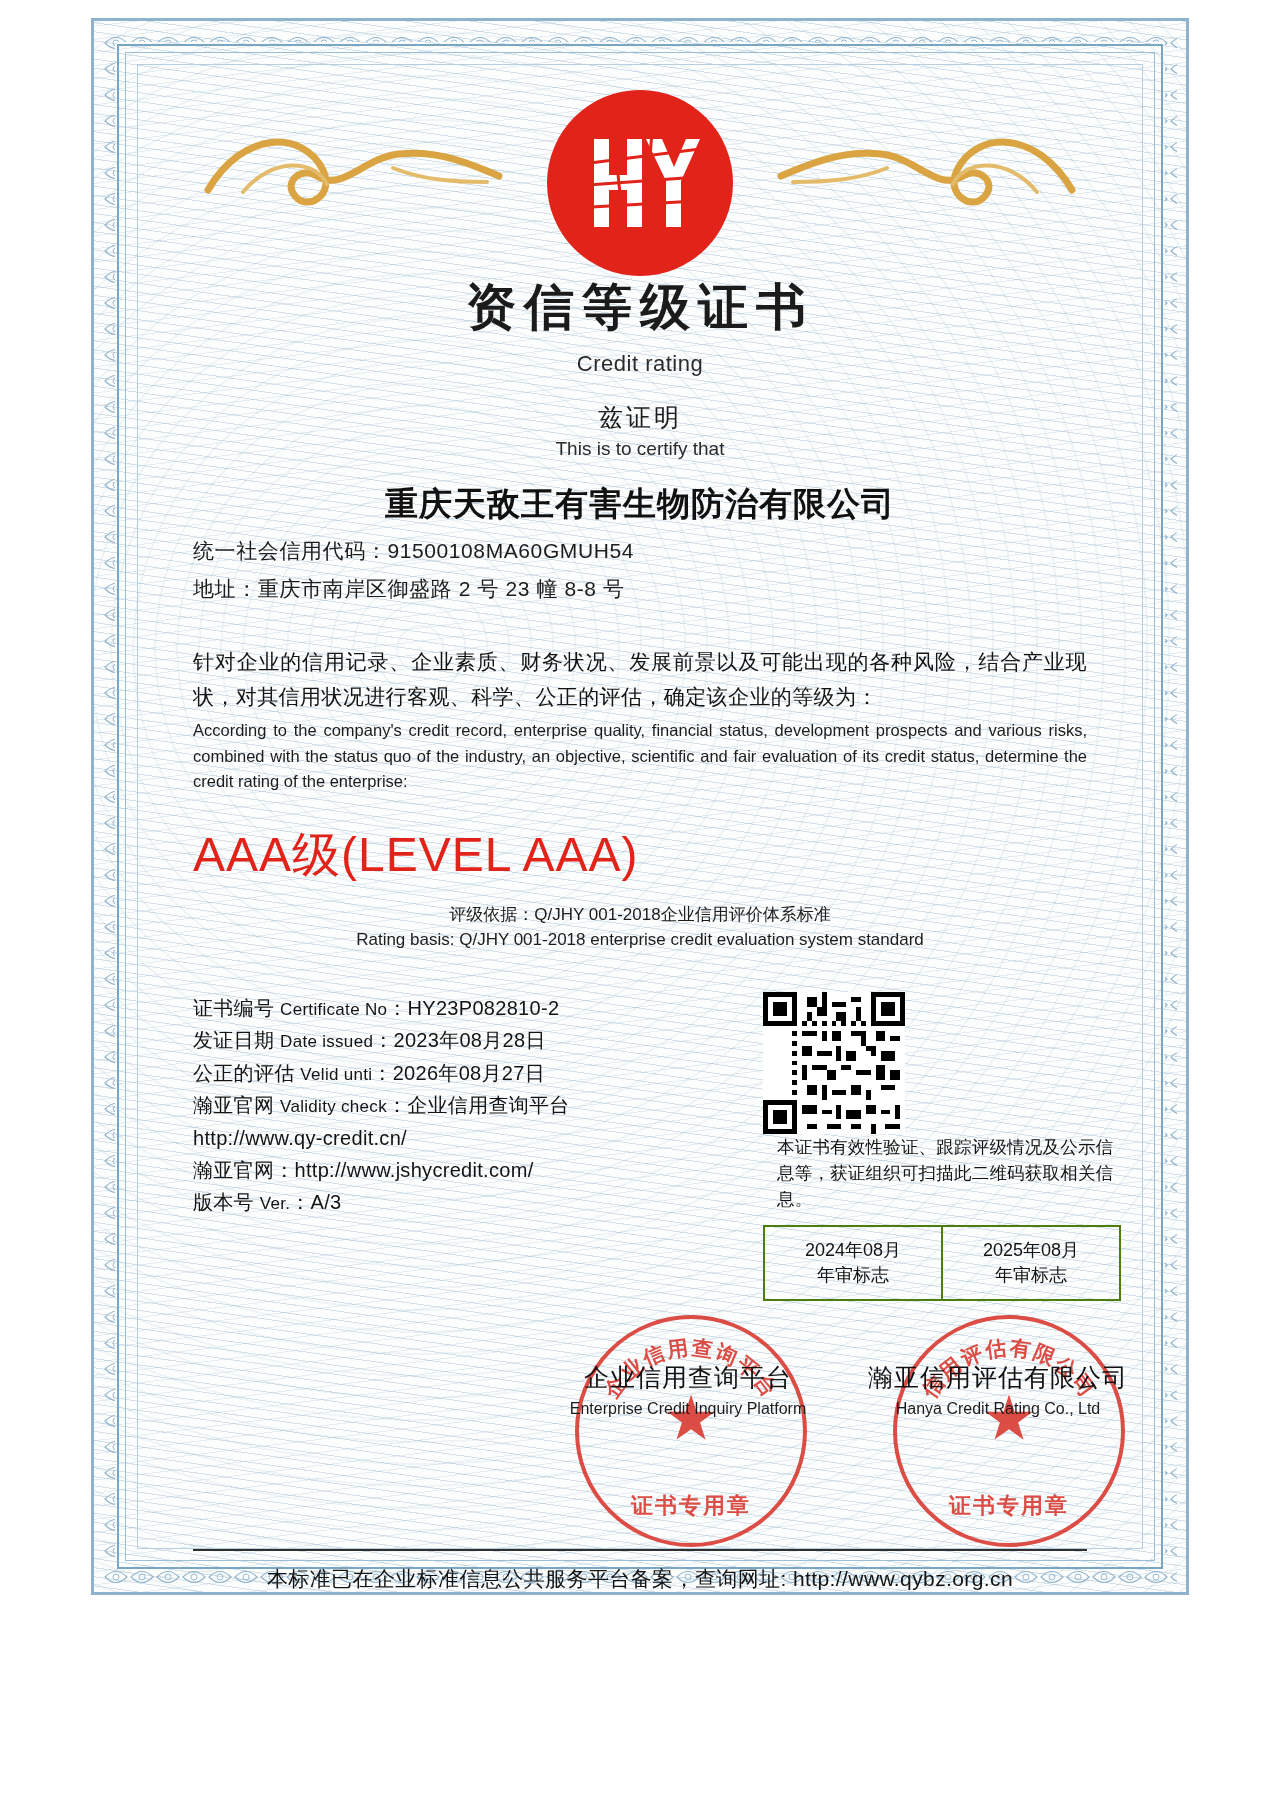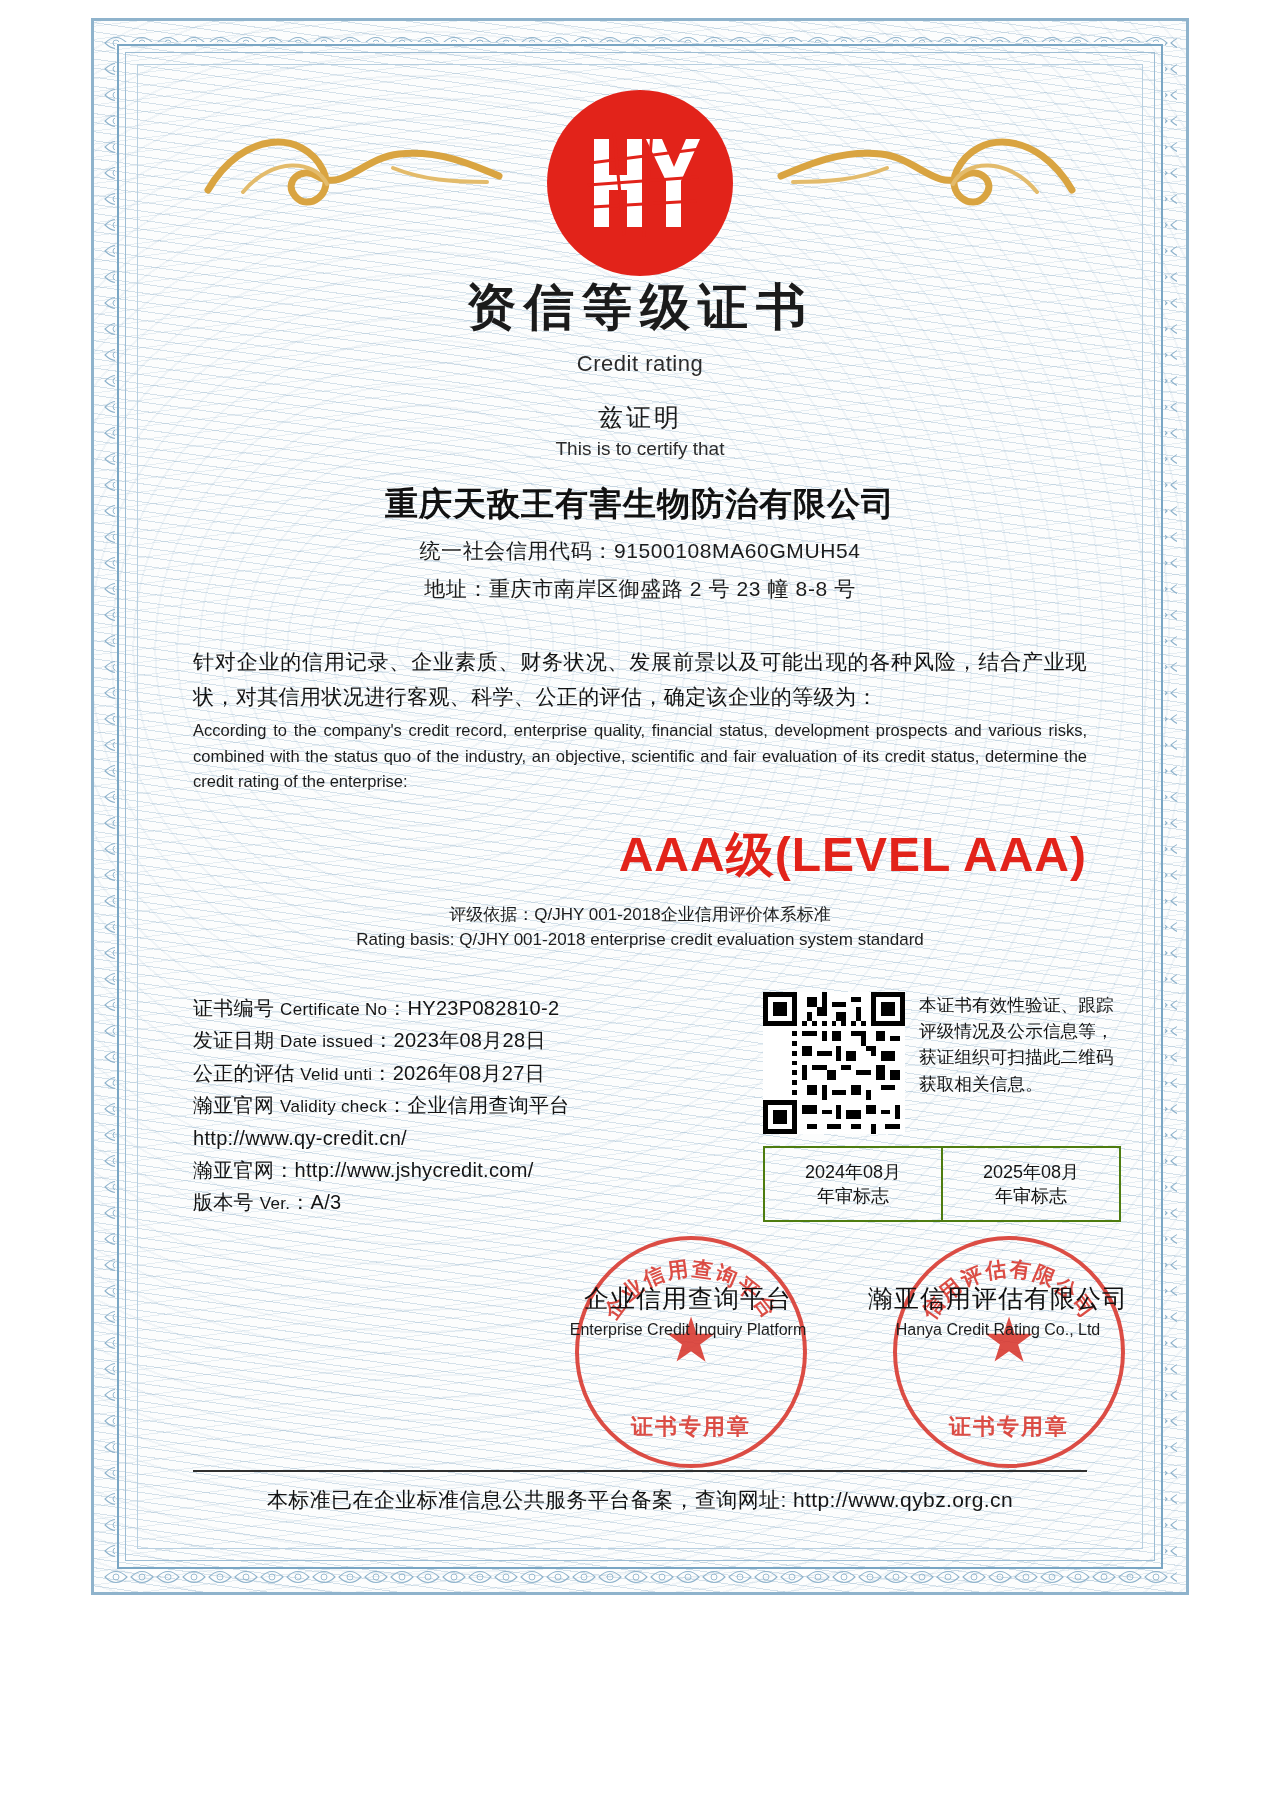--- a/index.html
+++ b/index.html
@@ -141,21 +141,20 @@
   .company {
     text-align: center;
     font-weight: bold;
     font-size: 33px;
     letter-spacing: 1px;
     color: #111;
     margin-top: 22px;
   }
   .credit-code,
   .address {
-    text-align: center;
     font-size: 21px;
     color: #1c1c1c;
     margin-top: 10px;
     letter-spacing: 0.6px;
   }
 
   
   .para-block {
     margin-top: 42px;
   }
@@ -169,23 +168,23 @@
   .para-en {
     font-size: 16.5px;
     line-height: 1.55;
     color: #1c1c1c;
     text-align: justify;
     margin-top: 4px;
   }
 
   
   .level {
-    text-align: right;
+    text-align: left;
     color: #e2231a;
-    font-weight: bold;
+    font-weight: normal;
     font-size: 48px;
     letter-spacing: 1px;
     margin-top: 28px;
   }
   .basis-cn {
     text-align: center;
     font-size: 17px;
     color: #1c1c1c;
     margin-top: 16px;
   }
@@ -215,20 +214,21 @@
     font-size: 17px;
   }
 
   .details-right {
     flex: 1;
     padding-left: 10px;
   }
   .qr-row {
     display: flex;
     align-items: flex-start;
+    flex-direction: column;
   }
   .qr {
     width: 142px;
     height: 142px;
     flex: none;
     background: #fff;
     image-rendering: pixelated;
   }
   .qr-note {
     font-size: 17.5px;

